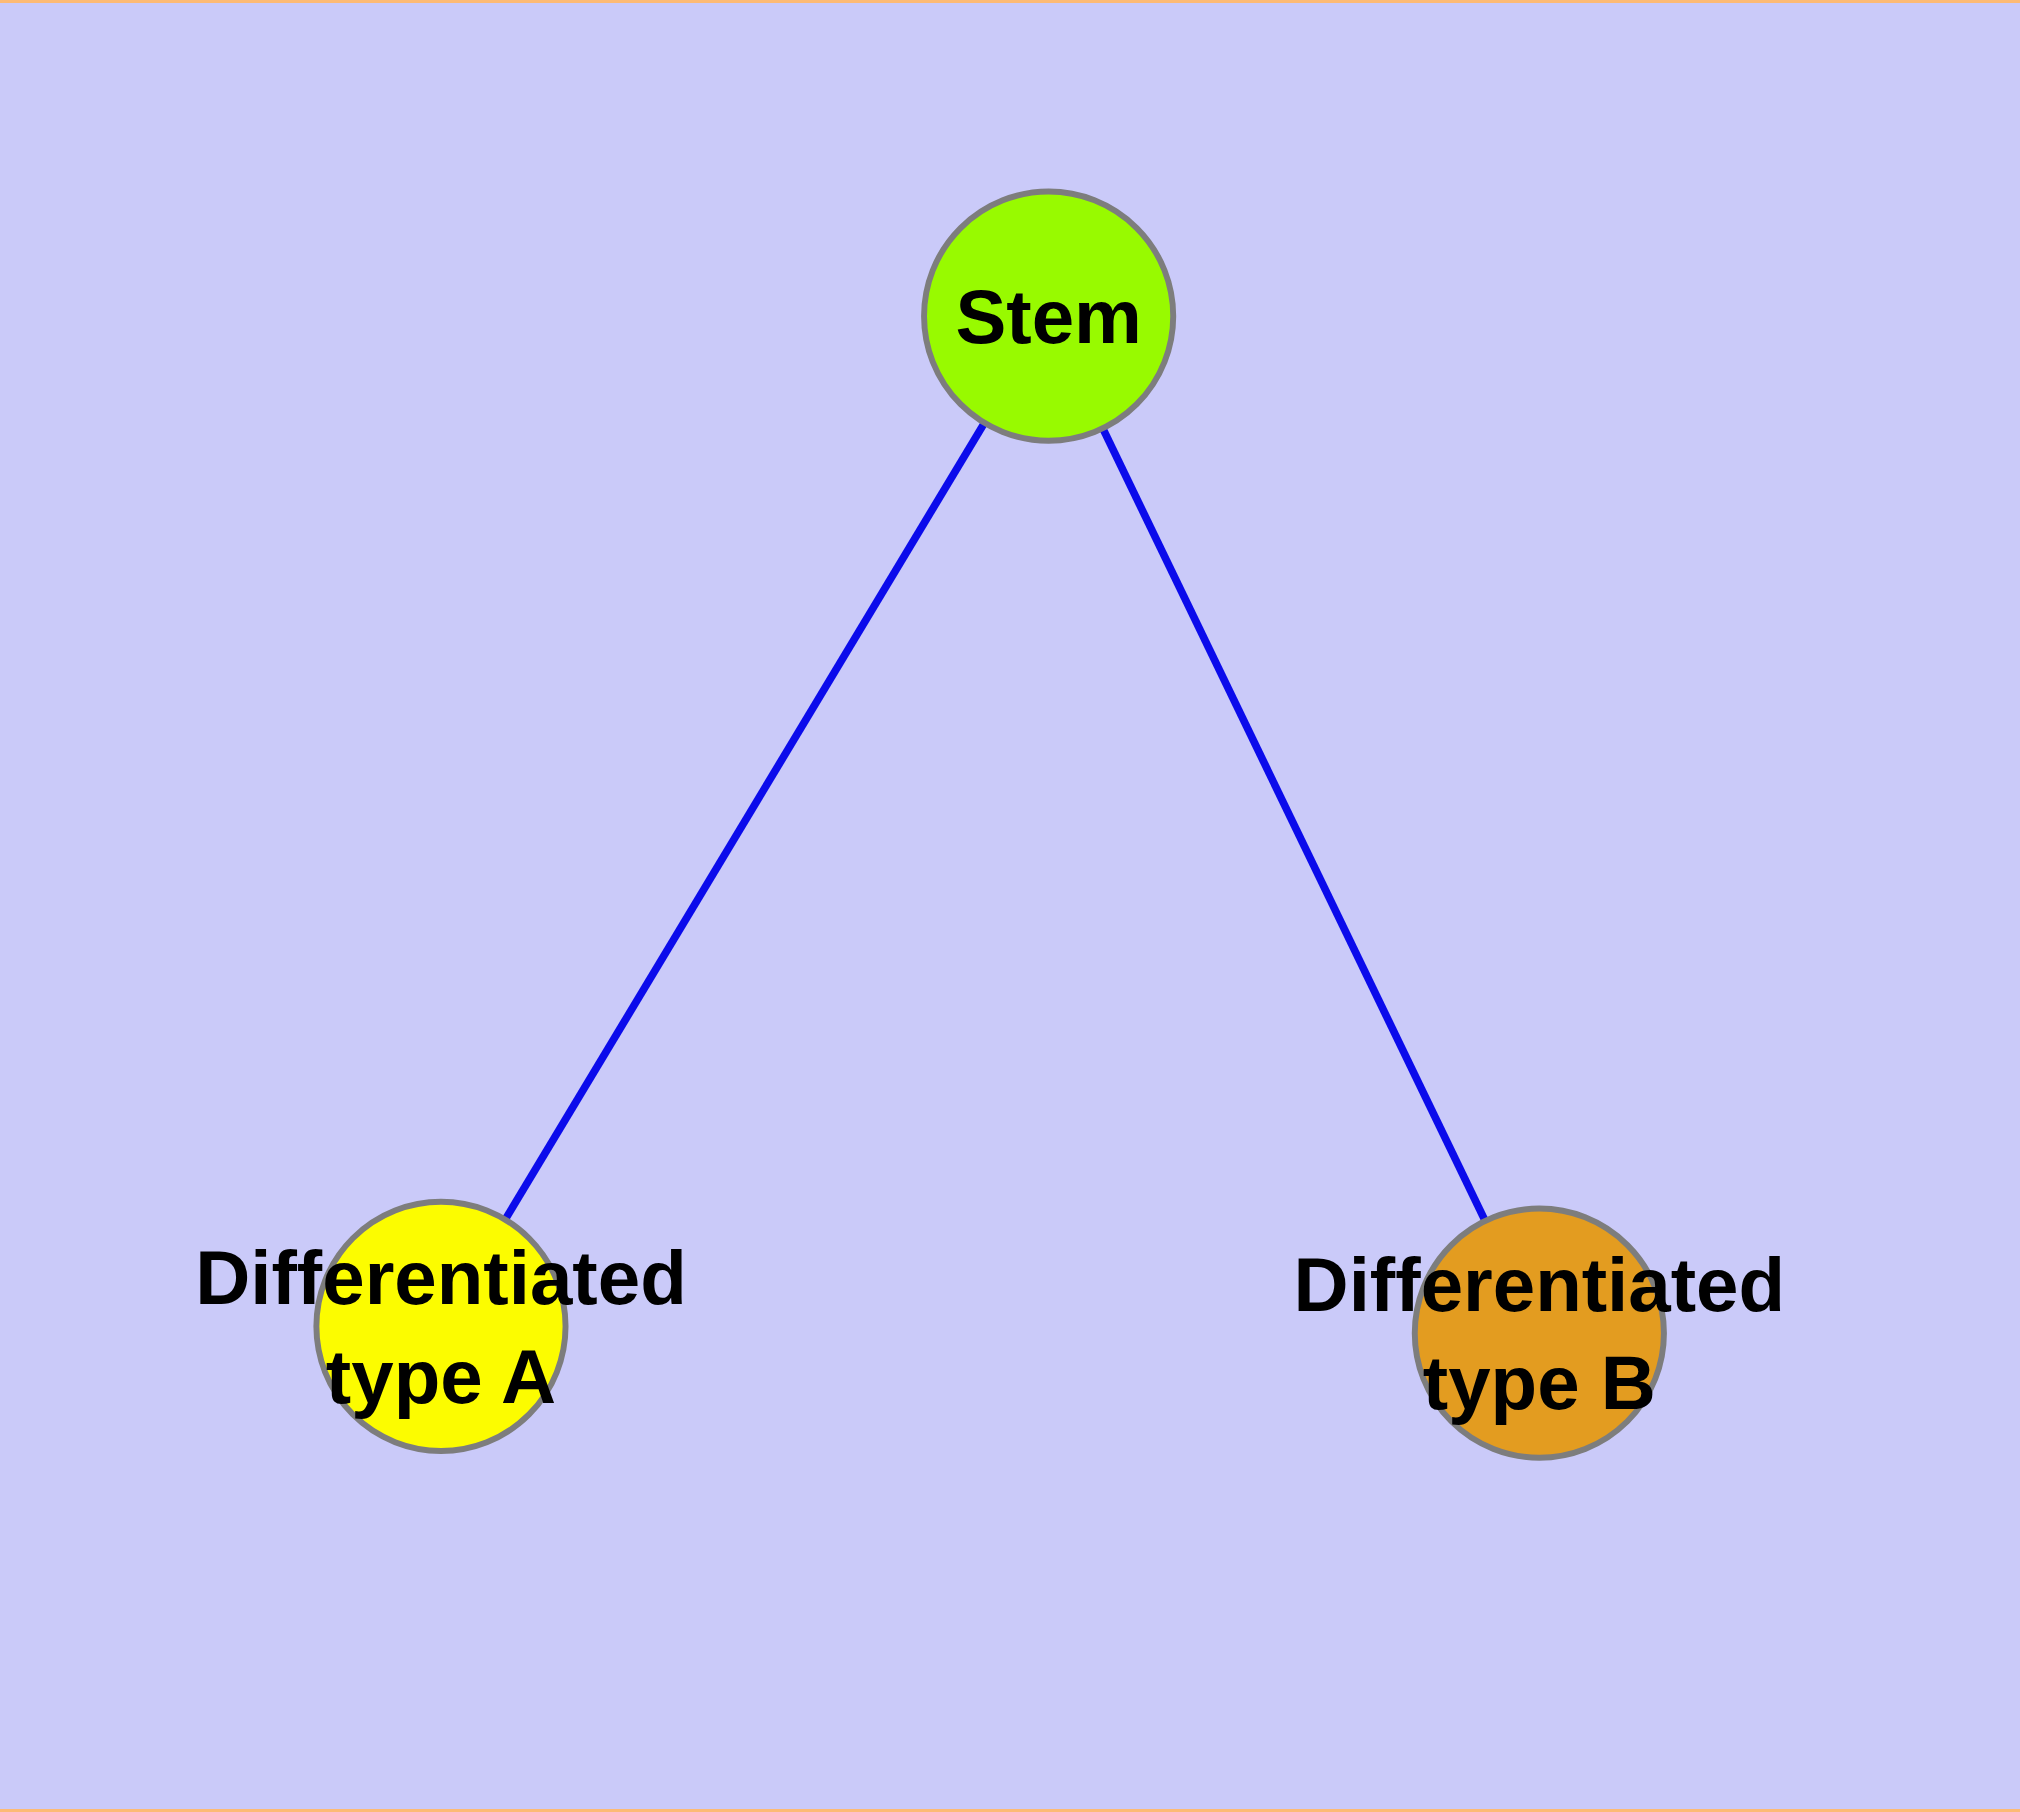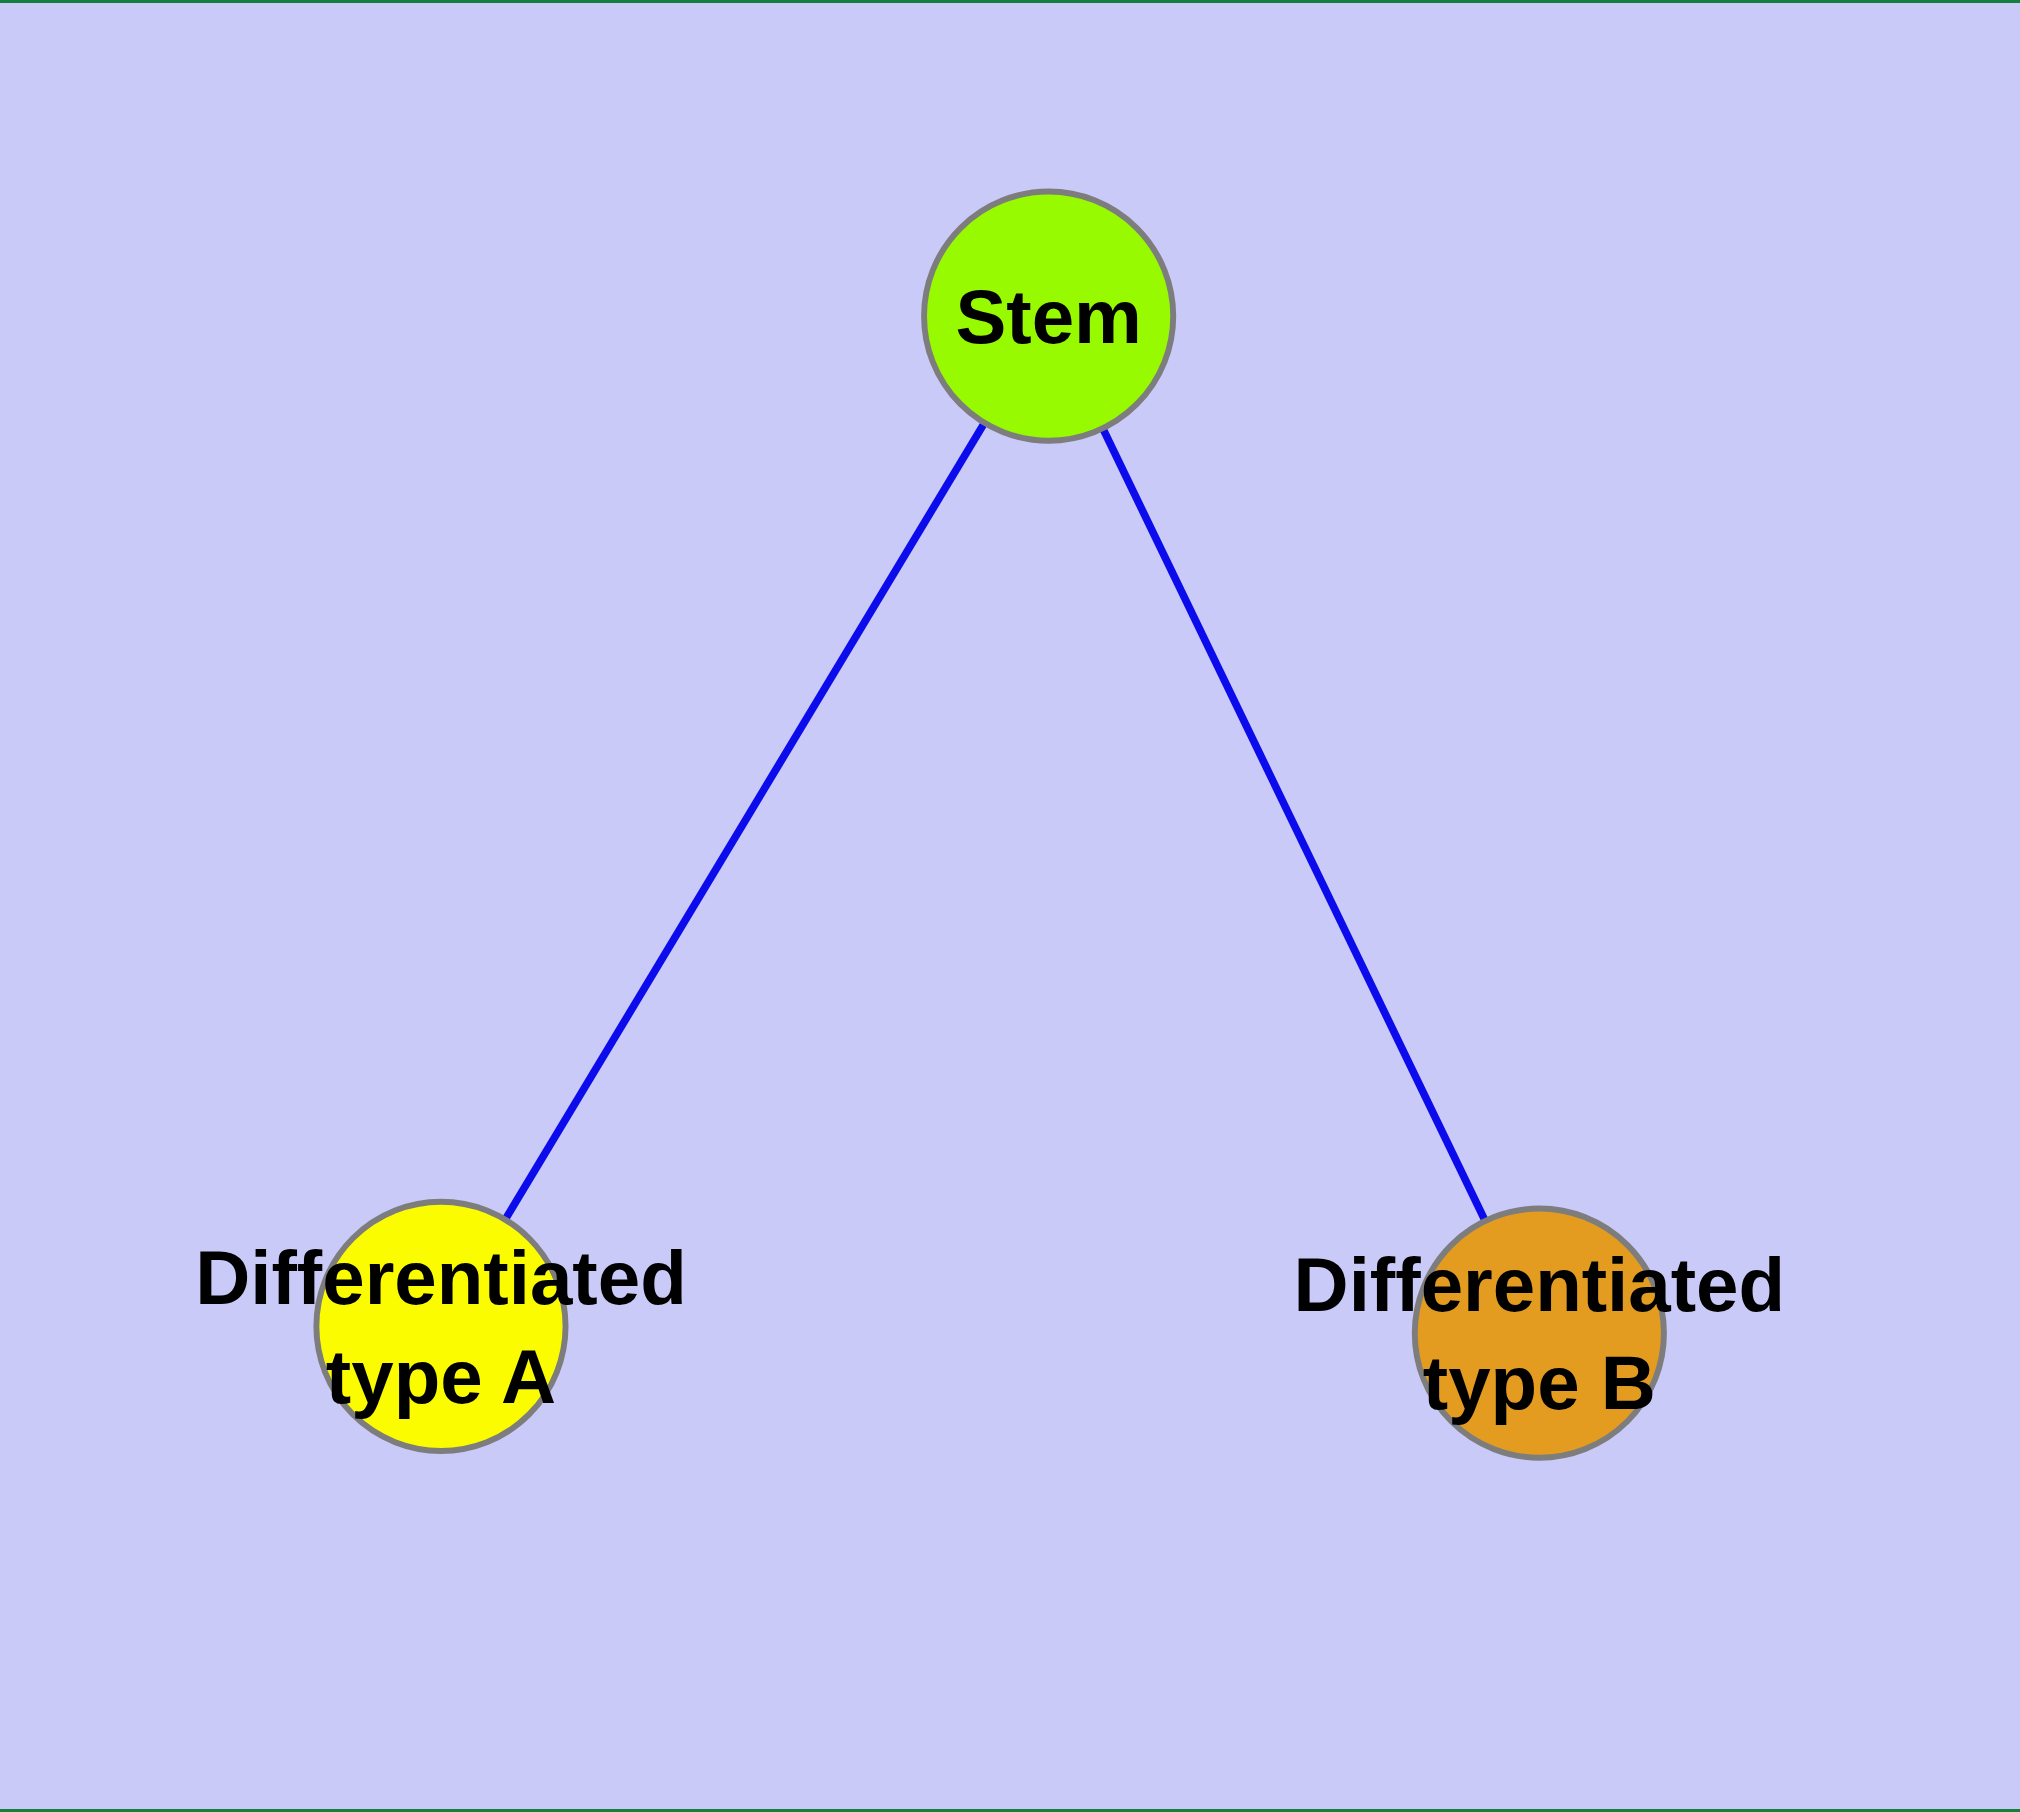--- a/index.html
+++ b/index.html
@@ -4,21 +4,21 @@
 <style>
   html, body {
     margin: 0;
     padding: 0;
     background: #FFFFFF;
   }
   .stage {
     position: relative;
     width: 2021px;
     height: 1812px;
-    background: #15803d;
+    background: #fdba74;
     overflow: hidden;
     font-family: "Liberation Sans", sans-serif;
   }
   .panel {
     position: absolute;
     left: 0;
     right: 0;
     top: 2.5px;
     bottom: 3.4px;
   }

